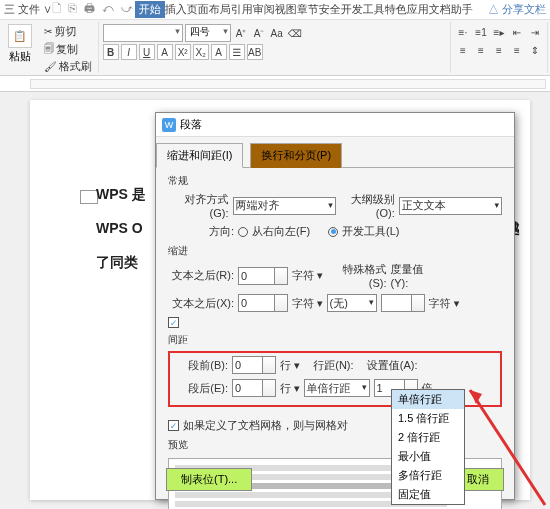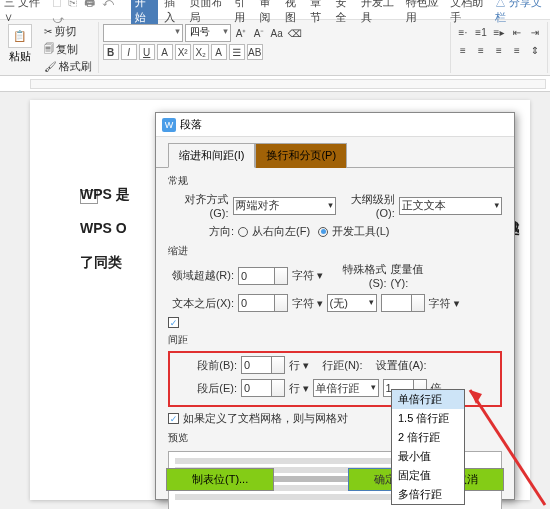--- a/index.html
+++ b/index.html
@@ -1,64 +1,64 @@
 <!DOCTYPE html>
 <html><head>
 <meta charset="utf-8">
 <style>
 *{box-sizing:border-box;margin:0;padding:0;font-family:"Microsoft YaHei",SimSun,sans-serif;font-size:11px}
 body{background:#f0f0f0;width:550px;height:509px;overflow:hidden;position:relative}
-.topbar{background:#fff;height:20px;display:flex;align-items:center;padding:0 4px;gap:6px;border-bottom:1px solid #e0e0e0}
+.topbar{background:#fff;height:20px;display:flex;align-items:center;padding:0 4px;border-bottom:1px solid #e0e0e0}
 .topbar .menu{color:#444}
 .topbar .active{background:#4a7db8;color:#fff;padding:1px 4px}
 .topbar .share{margin-left:auto;color:#4a7db8}
 .toolbar{background:#f5f5f5;height:56px;display:flex;border-bottom:1px solid #d0d0d0;padding:2px}
 .tbgroup{display:flex;flex-direction:column;gap:2px;padding:2px 4px;border-right:1px solid #e0e0e0}
 .pastebox{display:flex;flex-direction:column;align-items:center;gap:1px;padding:2px 6px}
 .pastebox .ic{width:24px;height:24px;background:#fff;border:1px solid #ccc;display:flex;align-items:center;justify-content:center}
 .minibtn{display:flex;align-items:center;gap:2px;height:16px;padding:0 2px;font-size:10px;color:#333}
 .sel{border:1px solid #aaa;background:#fff;height:18px;padding:0 14px 0 4px;font-size:10px;position:relative}
 .sel::after{content:"▾";position:absolute;right:2px;top:1px;font-size:9px;color:#666}
 .fontrow{display:flex;gap:2px;align-items:center}
 .fmtbtn{width:16px;height:16px;border:1px solid transparent;display:flex;align-items:center;justify-content:center;font-size:10px;color:#444}
 .fmtbtn.box{border-color:#bbb;background:#fff}
 .ruler{height:16px;background:#fff;border-bottom:1px solid #d0d0d0;position:relative}
 .ruler .track{position:absolute;left:30px;right:4px;top:3px;height:10px;background:#f8f8f8;border:1px solid #ddd}
 .page{position:absolute;left:30px;top:100px;width:500px;height:400px;background:#fff;box-shadow:0 1px 4px rgba(0,0,0,.2)}
-.page .line{position:absolute;left:50px;height:18px;font-size:14px;font-weight:bold;color:#222}
+.page .line{position:absolute;left:66px;height:18px;font-size:14px;font-weight:bold;color:#222}
 .page .icon-ph{position:absolute;left:50px;top:90px;width:18px;height:14px;border:1px solid #999}
 
 .dialog{position:absolute;left:155px;top:112px;width:360px;height:388px;background:#f4f4f4;border:1px solid #888;box-shadow:2px 2px 8px rgba(0,0,0,.4)}
 .titlebar{height:24px;background:#fff;display:flex;align-items:center;padding:0 6px;gap:4px;border-bottom:1px solid #ddd}
 .titlebar .logo{width:14px;height:14px;background:#4a9de8;color:#fff;display:flex;align-items:center;justify-content:center;font-size:9px;border-radius:2px}
-.tabs{display:flex;padding:6px 12px 0;gap:0}
+.tabs{display:flex;padding:6px 0 0;gap:7px}
 .tab{padding:4px 10px;border:1px solid #aaa;background:#a16207;border-bottom:none;margin-bottom:-1px}
 .tab.active{background:#f4f4f4;border-bottom:1px solid #f4f4f4;z-index:1}
 .body{padding:2px 12px}
 .grp{margin-top:4px}
 .grp-title{font-size:10px;color:#333;margin-bottom:4px}
 .row{display:flex;align-items:center;gap:4px;margin-bottom:5px;font-size:11px;color:#333}
 .lbl{width:66px;text-align:right}
 .lbl2{width:60px;text-align:right}
 .combo{border:1px solid #888;background:#fff;height:18px;width:112px;position:relative;padding:0 2px;display:flex;align-items:center}
 .combo::after{content:"▾";position:absolute;right:2px;top:2px;font-size:9px;color:#333}
 .spin{border:1px solid #888;background:#fff;height:18px;width:50px;padding:0 2px;display:flex;align-items:center;position:relative}
 .spin::after{content:"";position:absolute;right:0;top:0;width:12px;height:100%;border-left:1px solid #888;background:linear-gradient(#fff,#eee)}
 .radio{width:10px;height:10px;border:1px solid #555;border-radius:50%;display:inline-flex;align-items:center;justify-content:center}
 .radio.checked::after{content:"";width:5px;height:5px;background:#4a9de8;border-radius:50%}
 .chk{width:11px;height:11px;border:1px solid #555;background:#fff;display:inline-flex;align-items:center;justify-content:center}
 .chk.checked::after{content:"✓";font-size:9px;color:#4a9de8}
-.redbox{border:2px solid #e03030;padding:3px 13px;margin-top:2px}
+.redbox{border:2px solid #e03030;padding:3px 4px;margin-top:2px}
 .dropdown{position:absolute;left:235px;top:276px;width:74px;background:#fff;border:1px solid #666;z-index:10}
 .dropdown .opt{padding:2px 6px;font-size:11px}
 .dropdown .opt.sel-opt{background:#cde4f7}
 .preview{margin-top:6px;border:1px solid #aaa;height:60px;background:#fff;padding:6px;position:relative;overflow:hidden}
 .preview .txtline{height:6px;background:#ddd;margin-bottom:3px}
 .btnrow{position:absolute;bottom:8px;left:10px;right:10px;display:flex;align-items:center}
-.btn{border:1px solid #888;background:#84cc16;padding:3px 25px;font-size:11px}
+.btn{border:1px solid #888;background:#bef264;padding:3px 14px;font-size:11px}
 .btn.primary{border-color:#4a7db8;color:#333}
 .arrow{position:absolute;pointer-events:none;z-index:20}
 </style>
 </head>
 <body>
 
 <div class="topbar">
   <span class="menu">三 文件 ∨</span>
   <span style="color:#888;letter-spacing:2px">🗋 ⎘ 🖨 ⤺ ⤻</span>
   <span class="menu active">开始</span>
@@ -152,30 +152,30 @@
       <div class="grp-title">常规</div>
       <div class="row">
         <span class="lbl">对齐方式(G):</span>
         <div class="combo">两端对齐</div>
         <span class="lbl2">大纲级别(O):</span>
         <div class="combo">正文文本</div>
       </div>
       <div class="row">
         <span class="lbl">方向:</span>
         <span class="radio"></span>
-        <span style="margin-right:4px">从右向左(F)</span>
+        <span style="margin-right:14px">从右向左(F)</span>
         <span class="radio checked"></span>
         <span>开发工具(L)</span>
       </div>
     </div>
 
     <div class="grp">
       <div class="grp-title">缩进</div>
       <div class="row">
-        <span class="lbl">领域超越(R):</span>
+        <span class="lbl">文本之后(R):</span>
         <div class="spin">0</div>
         <span>字符 ▾</span>
         <span class="lbl2">特殊格式(S):</span>
         <span style="width:50px">度量值(Y):</span>
       </div>
       <div class="row">
         <span class="lbl">文本之后(X):</span>
         <div class="spin">0</div>
         <span>字符 ▾</span>
         <div class="combo" style="width:50px">(无)</div>
@@ -201,21 +201,21 @@
         <div class="row">
           <span class="lbl" style="width:54px">段后(E):</span>
           <div class="spin" style="width:44px">0</div>
           <span>行 ▾</span>
           <div class="combo" style="width:66px">单倍行距</div>
           <div class="spin" style="width:44px">1</div>
           <span>倍</span>
         </div>
       </div>
 
-      <div class="row" style="margin-top:4px">
+      <div class="row" style="margin-top:11px">
         <span class="chk checked"></span>
         <span>如果定义了文档网格，则与网格对</span>
       </div>
     </div>
 
     <div class="grp">
       <div class="grp-title">预览</div>
       <div class="preview">
         <div class="txtline" style="width:90%"></div>
         <div class="txtline" style="width:88%"></div>
@@ -224,22 +224,22 @@
         <div class="txtline" style="width:85%"></div>
       </div>
     </div>
   </div>
 
   <div class="dropdown">
     <div class="opt sel-opt">单倍行距</div>
     <div class="opt">1.5 倍行距</div>
     <div class="opt">2 倍行距</div>
     <div class="opt">最小值</div>
+    <div class="opt">多倍行距</div>
     <div class="opt">固定值</div>
-    <div class="opt">多倍行距</div>
   </div>
 
   <div class="btnrow">
     <button class="btn">制表位(T)...</button>
     <div style="flex:1"></div>
     <button class="btn primary" style="margin-right:8px">确定</button>
     <button class="btn">取消</button>
   </div>
 </div>
 

